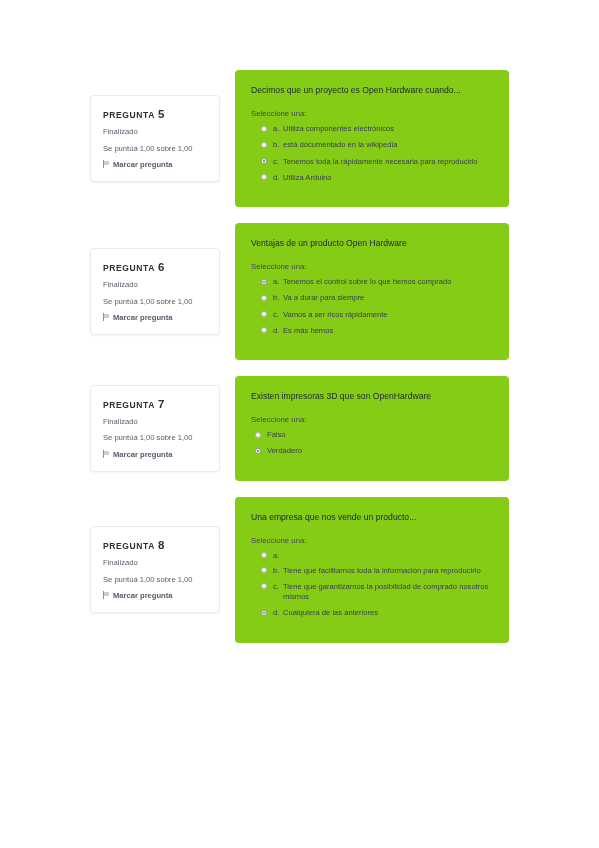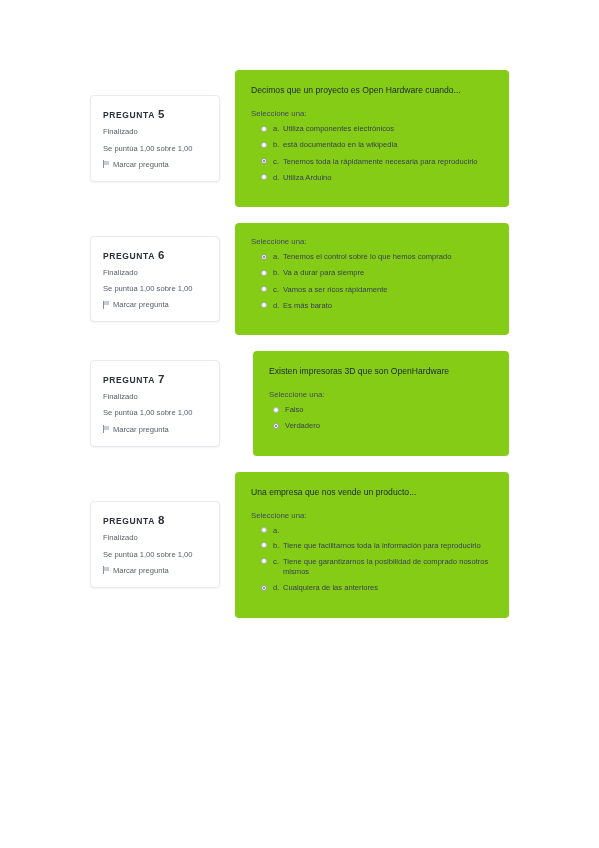--- a/index.html
+++ b/index.html
@@ -66,20 +66,21 @@
     white-space: nowrap;
   }
   .q-meta:last-child { margin-bottom: 0; }
   .q-flagline {
     display: flex;
     align-items: center;
     gap: 3px;
     font-size: 7.6px;
     color: #565c6b;
     white-space: nowrap;
+    font-weight: bold;
   }
   .flag-ico {
     display: inline-block;
     width: 7px;
     height: 8px;
     position: relative;
     flex: 0 0 auto;
   }
   .flag-ico::before {
     content: "";
@@ -101,21 +102,21 @@
     flex: 1 1 auto;
     background: #84cc16;
     border-radius: 4px;
     padding: 14px 16px 24px 16px;
     box-sizing: border-box;
     margin-right: 90px;
     min-height: 84px;
   }
   .qcard.h1 { min-height: 92px; }
   .qcard.h2 { min-height: 92px; }
-  .qcard.h3 { min-height: 68px; margin-left: 18px; }
+  .qcard.h3 { min-height: 68px; }
   .qcard.h4 { min-height: 126px; }
 
   .qtext {
     font-size: 8.6px;
     color: #1f2633;
     line-height: 1.4;
     margin-bottom: 13px;
   }
   .sel-label {
     font-size: 7.8px;
@@ -219,40 +220,41 @@
         <span>PREGUNTA</span><span class="qnum">6</span>
       </div>
       <div class="q-meta">Finalizado</div>
       <div class="q-meta">Se puntúa 1,00 sobre 1,00</div>
       <div class="q-flagline">
         <span class="flag-ico"></span>
         <span>Marcar pregunta</span>
       </div>
     </div>
     <div class="qcard h2">
+      <div class="qtext">Ventajas de un producto Open Hardware</div>
       <div class="sel-label">Seleccione una:</div>
       <div class="opt">
         <span class="radio checked"></span>
         <span class="opt-letter">a.</span>
         <span class="opt-text">Tenemos el control sobre lo que hemos comprado</span>
       </div>
       <div class="opt">
         <span class="radio"></span>
         <span class="opt-letter">b.</span>
         <span class="opt-text">Va a durar para siempre</span>
       </div>
       <div class="opt">
         <span class="radio"></span>
         <span class="opt-letter">c.</span>
         <span class="opt-text">Vamos a ser ricos rápidamente</span>
       </div>
       <div class="opt">
         <span class="radio"></span>
         <span class="opt-letter">d.</span>
-        <span class="opt-text">Es más barato</span>
+        <span class="opt-text">Es más hemos</span>
       </div>
     </div>
   </div>
 
   <div class="qblock">
     <div class="info-card">
       <div class="q-head">
         <span>PREGUNTA</span><span class="qnum">7</span>
       </div>
       <div class="q-meta">Finalizado</div>

